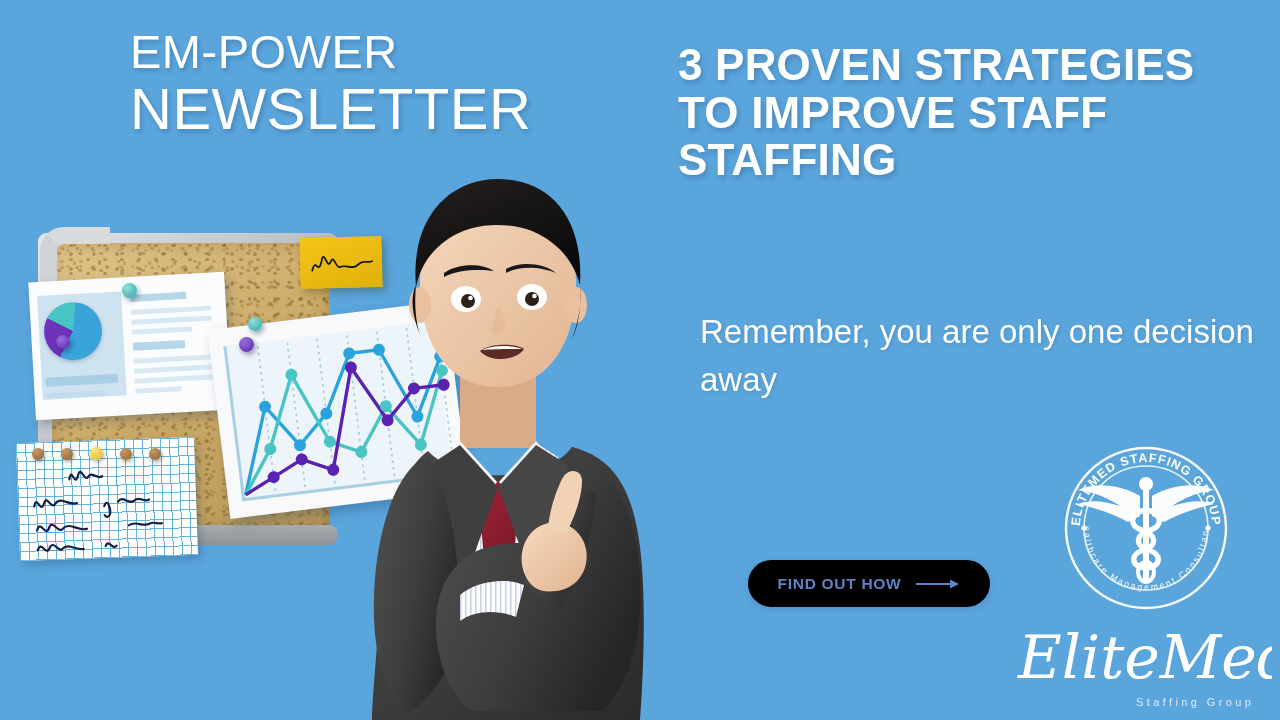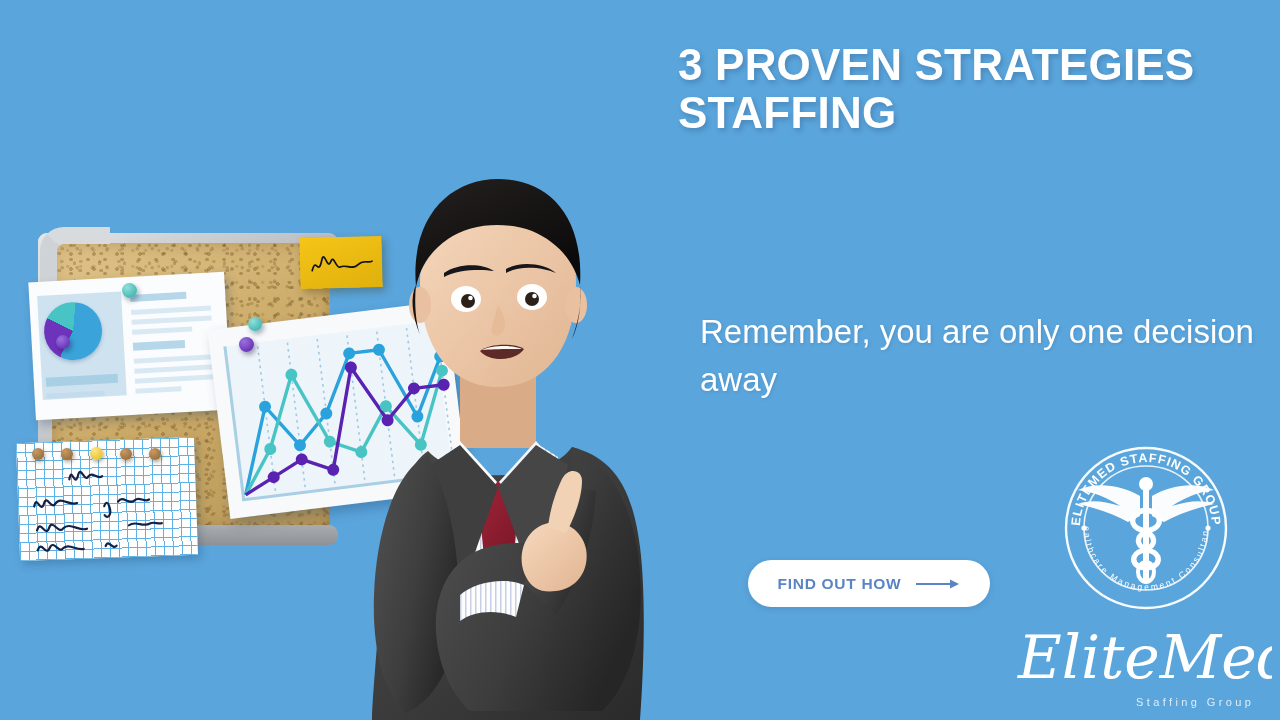--- a/index.html
+++ b/index.html
@@ -34,21 +34,21 @@
   #body-copy {
     position:absolute; left:700px; top:308px; width:566px;
     color:#fff; font-size:33px; line-height:1.45; font-weight:400;
     text-shadow:1px 1px 3px rgba(40,80,120,.22);
   }
   #body-copy span { display:block; }
 
   
   #cta {
     position:absolute; left:748px; top:560px; width:242px; height:47px;
-    background:#ffffff; border-radius:24px; cursor:pointer;
+    background:#000000; border-radius:24px; cursor:pointer;
     display:flex; align-items:center; justify-content:center; gap:15px;
     box-shadow:0 2px 6px rgba(30,70,110,.17);
   }
   #cta .label {
     color:#5b84c4; font-size:15.5px; font-weight:700; letter-spacing:.7px;
   }
   #cta .arrow { display:block; }
 
   
   #illo { position:absolute; left:0; top:165px; width:700px; height:555px; }
@@ -143,23 +143,28 @@
 
   
   #logo-badge { position:absolute; left:1058px; top:440px; width:176px; height:176px; }
   #wordmark { position:absolute; left:1010px; top:612px; width:262px; height:104px; }
 </style>
 </head>
 <body>
 
 <div id="stage">
 
+  <div id="brand-title">
+    <span class="l1">EM-POWER</span>
+    <span class="l2">NEWSLETTER</span>
+  </div>
 
   <div id="headline">
     <span>3 PROVEN STRATEGIES</span>
+    <span>TO IMPROVE STAFF</span>
     <span>STAFFING</span>
   </div>
 
   <div id="body-copy">
     <span>Remember, you are only one decision away</span>
   </div>
 
   <div id="cta">
     <span class="label">FIND OUT HOW</span>
     <svg class="arrow" width="44" height="12" viewBox="0 0 44 12">

